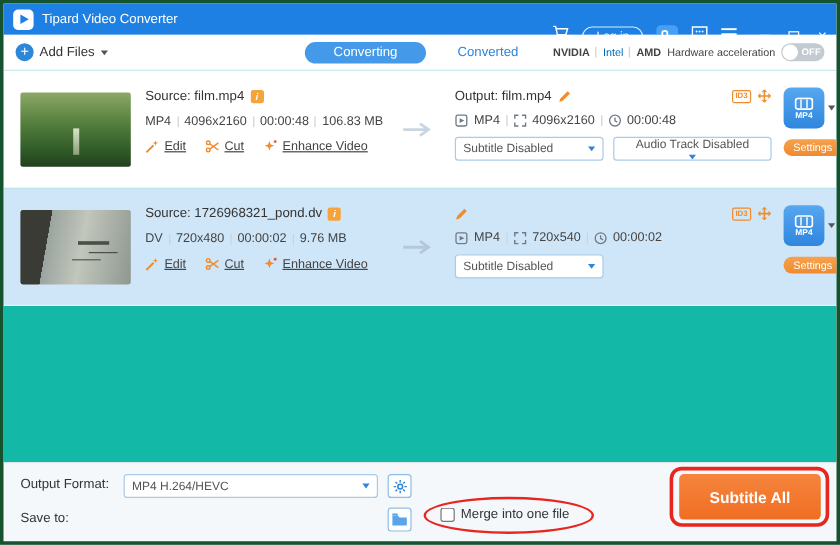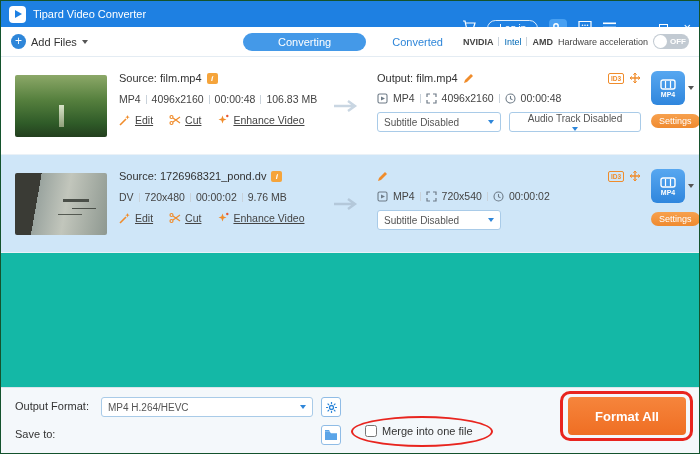--- a/index.html
+++ b/index.html
@@ -1,17 +1,17 @@
 <!DOCTYPE html>
 <html><head>
 <meta charset="utf-8">
 <style>
   *{box-sizing:border-box;margin:0;padding:0}
   body{font-family:"Liberation Sans",sans-serif;background:#888;}
-  .window{position:relative;width:700px;height:454px;background:#FBFDFF;border:1px solid #14532d;overflow:hidden;font-family:"Liberation Sans",sans-serif;}
+  .window{position:relative;width:700px;height:454px;background:#FBFDFF;border:3px solid #14532d;overflow:hidden;font-family:"Liberation Sans",sans-serif;}
 
   
   .titlebar{height:26px;background:#1E80E2;display:flex;align-items:center;padding:0 8px;gap:7px;}
   .logo{width:17px;height:17px;background:#fff;border-radius:4px;display:flex;align-items:center;justify-content:center;}
   .logo .tri{width:0;height:0;border-top:4px solid transparent;border-bottom:4px solid transparent;border-left:7px solid #1E80E2;margin-left:2px;}
   .app-title{color:#fff;font-size:11px;}
   .tb-right{margin-left:auto;display:flex;align-items:center;gap:11px;margin-top:28px;}
   .login-btn{border:1px solid rgba(255,255,255,.85);border-radius:10px;color:#fff;font-size:10px;padding:2px 11px;cursor:pointer;}
   .key-btn{width:18px;height:18px;background:#48A0F2;border-radius:4px;display:flex;align-items:center;justify-content:center;}
   .win-ctrl{display:flex;align-items:center;gap:15px;margin-left:8px;}
@@ -20,21 +20,21 @@
   .close-glyph{color:#fff;font-size:13px;line-height:10px;}
 
   
   .toolbar{height:30px;background:#fff;border-bottom:1px solid #E4ECF3;display:flex;align-items:center;padding:0 10px;position:relative;}
   .addfiles{display:flex;align-items:center;gap:5px;font-size:11px;color:#333;cursor:pointer;}
   .plus-circle{width:15px;height:15px;border-radius:50%;background:#2E86D9;color:#fff;font-size:12px;line-height:14px;text-align:center;}
   .caret{width:0;height:0;border-left:3.5px solid transparent;border-right:3.5px solid transparent;border-top:4.5px solid #555;}
   .caret.blue{border-top-color:#2E86D9;}
   .tabs{position:absolute;left:50%;transform:translateX(-50%);display:flex;align-items:center;gap:12px;}
   .tab{font-size:11px;color:#2E86D9;padding:3px 14px;cursor:pointer;}
-  .tab.active{background:#4499E8;color:#fff;border-radius:11px;padding:3px 35px;}
+  .tab.active{background:#4499E8;color:#fff;border-radius:11px;padding:3px 24px;}
   .hw{margin-left:auto;display:flex;align-items:center;gap:5px;font-size:9px;color:#444;}
   .hw b{font-weight:bold;}
   .hw .intel{color:#0068B5;}
   .vdiv{width:1px;height:9px;background:#C9D2DA;}
   .toggle{width:36px;height:15px;border-radius:8px;background:#C2CAD2;display:flex;align-items:center;padding:1px 3px 1px 1px;gap:3px;cursor:pointer;}
   .toggle .knob{width:13px;height:13px;border-radius:50%;background:#fff;}
   .toggle .state{color:#fff;font-size:8px;font-weight:bold;}
 
   
   .filelist{position:absolute;top:56px;left:0;right:0;bottom:66px;background:#14b8a6;}
@@ -373,19 +373,19 @@
           <path d="M1 2.5h4.5L7 4.2h6V11H1z" fill="#5AA4E8"></path>
           <path d="M1 2.5V1h4l1 1.5" fill="#5AA4E8"></path>
         </svg>
     </span>
 
     <label class="merge">
       <input type="checkbox" style="">
       <span>Merge into one file</span>
     </label>
 
-    <button class="convert-btn">Format All</button>
+    <button class="convert-btn">Subtitle All</button>
 
     <div class="ann-ellipse"></div>
     <div class="ann-rect"></div>
   </div>
 
 </div>
 
 </body></html>

